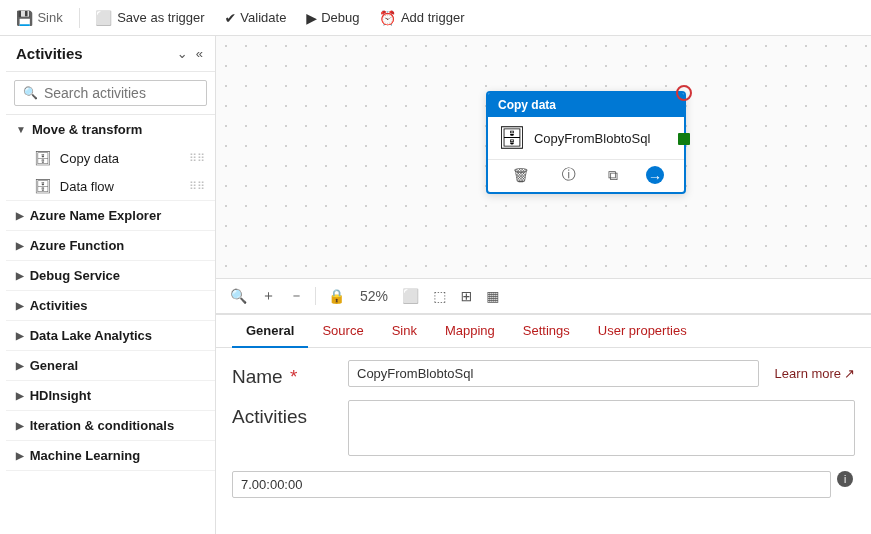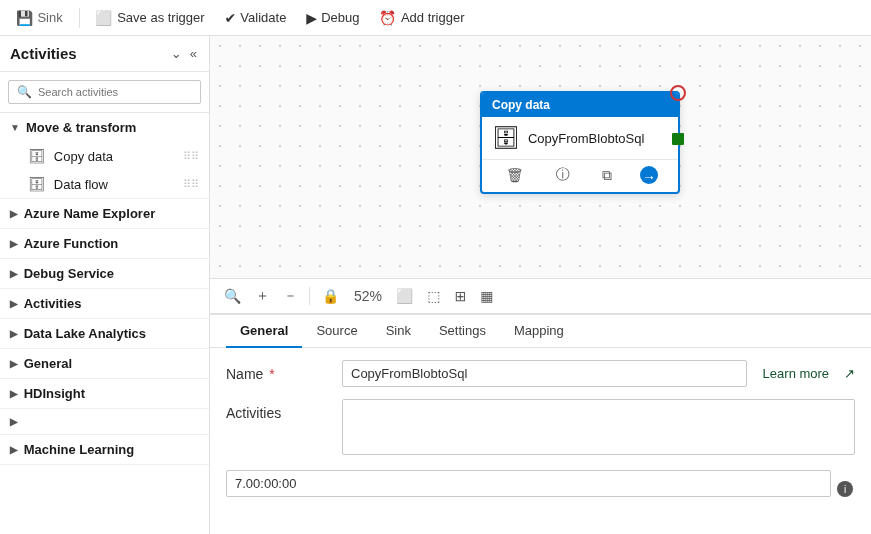--- a/index.html
+++ b/index.html
@@ -12,21 +12,21 @@
     }
     .toolbar-item {
       display: flex; align-items: center; gap: 4px; padding: 4px 8px; cursor: pointer;
       color: #333; font-size: 13px; border-radius: 2px;
     }
     .toolbar-item.saved { color: #666; cursor: default; }
     .toolbar-sep { width: 1px; height: 20px; background: #e0e0e0; margin: 0 4px; }
     .toolbar-icon { font-size: 14px; }
 
     
-    .main { display: flex; flex: 1; overflow: hidden; }
+    .main { display: flex; flex: 1; overflow: hidden; margin-left: 6px; }
 
     
     .sidebar {
       width: 210px; border-right: 1px solid #e0e0e0; display: flex; flex-direction: column;
       flex-shrink: 0; overflow: hidden; background: #fff;
     }
     .sidebar-header {
       display: flex; align-items: center; justify-content: space-between;
       padding: 8px 10px; border-bottom: 1px solid #e8e8e8;
     }
@@ -35,21 +35,21 @@
     .sidebar-header-icon { cursor: pointer; color: #555; font-size: 13px; padding: 2px; }
 
     .sidebar-search {
       padding: 8px 8px; border-bottom: 1px solid #e8e8e8;
     }
     .search-box {
       display: flex; align-items: center; border: 1px solid #c8c8c8; border-radius: 2px;
       padding: 4px 8px; gap: 6px; background: #fff;
     }
     .search-box input {
-      border: none; outline: none; font-size: 11px; color: #4d7c0f; width: 100%; background: transparent;
+      border: none; outline: none; font-size: 14px; color: #4d7c0f; width: 100%; background: transparent;
     }
     .search-icon { color: #666; font-size: 12px; }
 
     .sidebar-content { overflow-y: auto; flex: 1; }
 
     .sidebar-section {
       border-bottom: 1px solid #f0f0f0;
     }
     .sidebar-section-header {
       display: flex; align-items: center; padding: 7px 10px; cursor: pointer; color: #1a1a1a;
@@ -122,54 +122,54 @@
     
     .properties-panel {
       background: #fff; border-top: 1px solid #e0e0e0; flex-shrink: 0; height: 220px;
       display: flex; flex-direction: column;
     }
     .props-tabs {
       display: flex; align-items: center; border-bottom: 1px solid #e0e0e0;
       padding: 0 16px; gap: 0;
     }
     .props-tab {
-      padding: 8px 14px; cursor: pointer; font-size: 13px; color: #404040;
+      padding: 8px 14px; cursor: pointer; font-size: 13px; color: #b91c1c;
       border-bottom: 2px solid transparent; margin-bottom: -1px;
     }
     .props-tab.active { color: #1a1a1a; border-bottom-color: #0078d4; font-weight: 600; }
 
     .props-content {
       padding: 12px 16px; overflow-y: auto; flex: 1;
     }
     .props-row {
       display: flex; align-items: flex-start; margin-bottom: 12px; gap: 16px;
     }
     .props-label {
-      width: 100px; font-size: 14px; color: #333; padding-top: 6px; flex-shrink: 0;
+      width: 100px; font-size: 19px; color: #333; padding-top: 6px; flex-shrink: 0;
     }
     .props-label .required { color: #d13438; margin-left: 2px; }
     .props-field { flex: 1; }
     .props-input {
       width: 100%; border: 1px solid #c8c8c8; border-radius: 2px; padding: 5px 8px;
       font-size: 13px; color: #333; outline: none; background: #fff;
     }
     .props-textarea {
       width: 100%; border: 1px solid #c8c8c8; border-radius: 2px; padding: 5px 8px;
       font-size: 13px; color: #333; outline: none; resize: none; height: 56px; background: #fff;
     }
     .learn-more {
-      color: #14532d; cursor: pointer; font-size: 13px; display: flex; align-items: center; gap: 15px;
+      color: #7f1d1d; cursor: pointer; font-size: 13px; display: flex; align-items: center; gap: 3px;
       white-space: nowrap; padding-top: 6px; text-align: center;
     }
     .info-icon {
       display: inline-flex; align-items: center; justify-content: center;
       width: 16px; height: 16px; border-radius: 50%; background: #555; color: #fff; font-size: 10px;
       margin-left: 6px; cursor: pointer;
     }
-    .props-input-wrap { display: flex; align-items: flex-end; }
+    .props-input-wrap { display: flex; align-items: flex-start; }
   </style>
 </head>
 <body>
 
 <div class="toolbar">
   <div class="toolbar-item saved">
     <span class="toolbar-icon">💾</span>
     <span>Sink</span>
   </div>
   <div class="toolbar-sep"></div>
@@ -271,20 +271,21 @@
       <div class="sidebar-section">
         <div class="sidebar-section-header">
           <span class="chevron">▶</span>
           <span>HDInsight</span>
         </div>
       </div>
 
       <div class="sidebar-section">
         <div class="sidebar-section-header">
           <span class="chevron">▶</span>
+          <span>Iteration &amp; conditionals</span>
         </div>
       </div>
 
       <div class="sidebar-section">
         <div class="sidebar-section-header">
           <span class="chevron">▶</span>
           <span>Machine Learning</span>
         </div>
       </div>
 
@@ -323,22 +324,23 @@
       <span class="canvas-tool">⬚</span>
       <span class="canvas-tool">⊞</span>
       <span class="canvas-tool">▦</span>
     </div>
 
     <div class="properties-panel">
       <div class="props-tabs">
         <div class="props-tab active">General</div>
         <div class="props-tab">Source</div>
         <div class="props-tab">Sink</div>
+        <div class="props-tab">Mapping</div>
         <div class="props-tab">Settings</div>
-        <div class="props-tab">Mapping</div>
+        <div class="props-tab">User properties</div>
       </div>
       <div class="props-content">
 
         <div class="props-row">
           <div class="props-label">
             <span>Name</span>
             <span class="required">*</span>
           </div>
           <div class="props-field">
             <input class="props-input" type="text" value="CopyFromBlobtoSql" style="">

